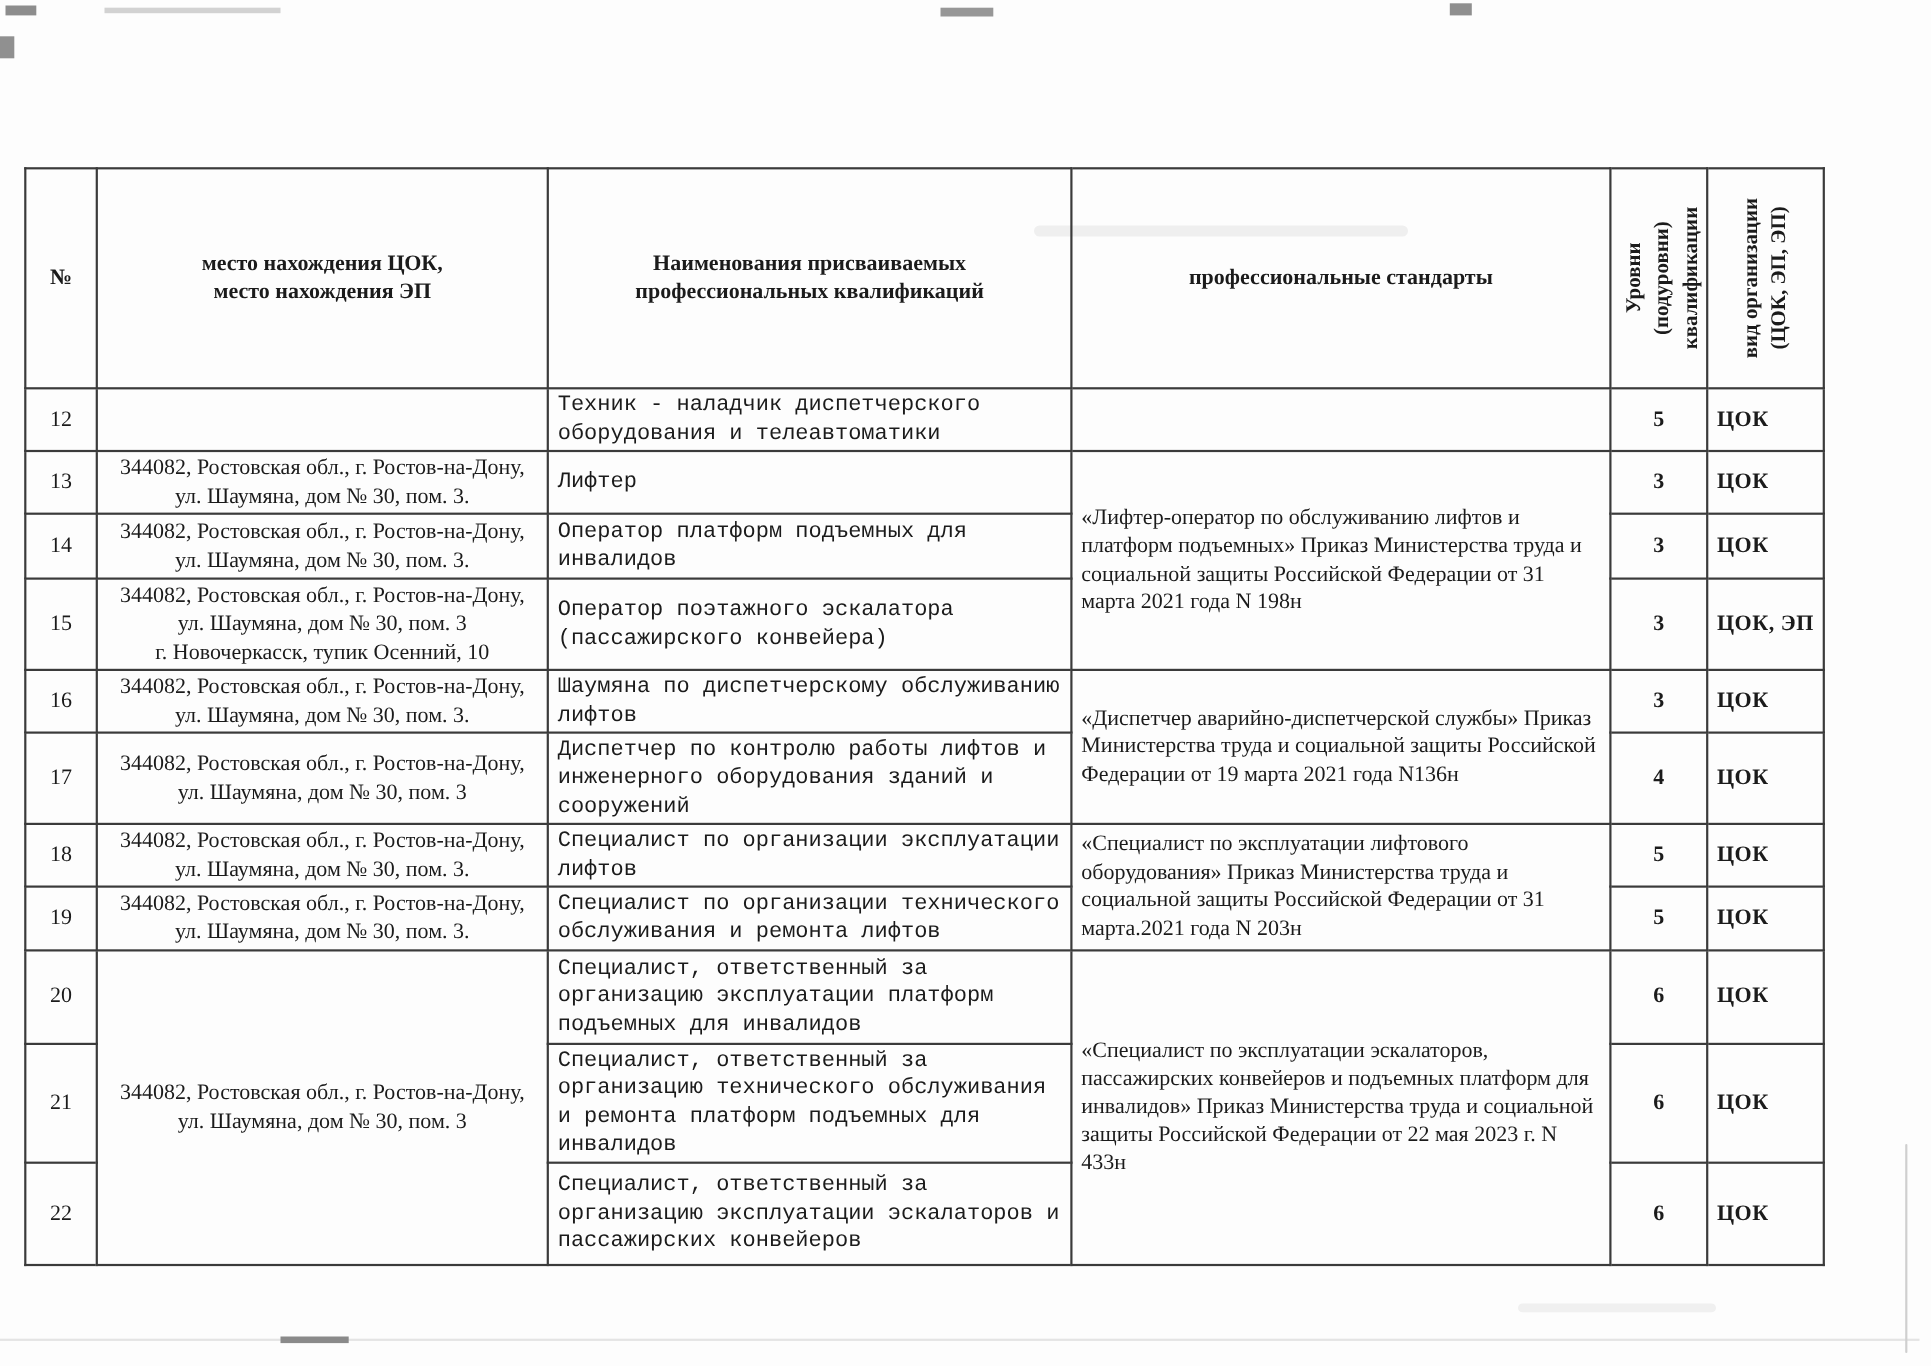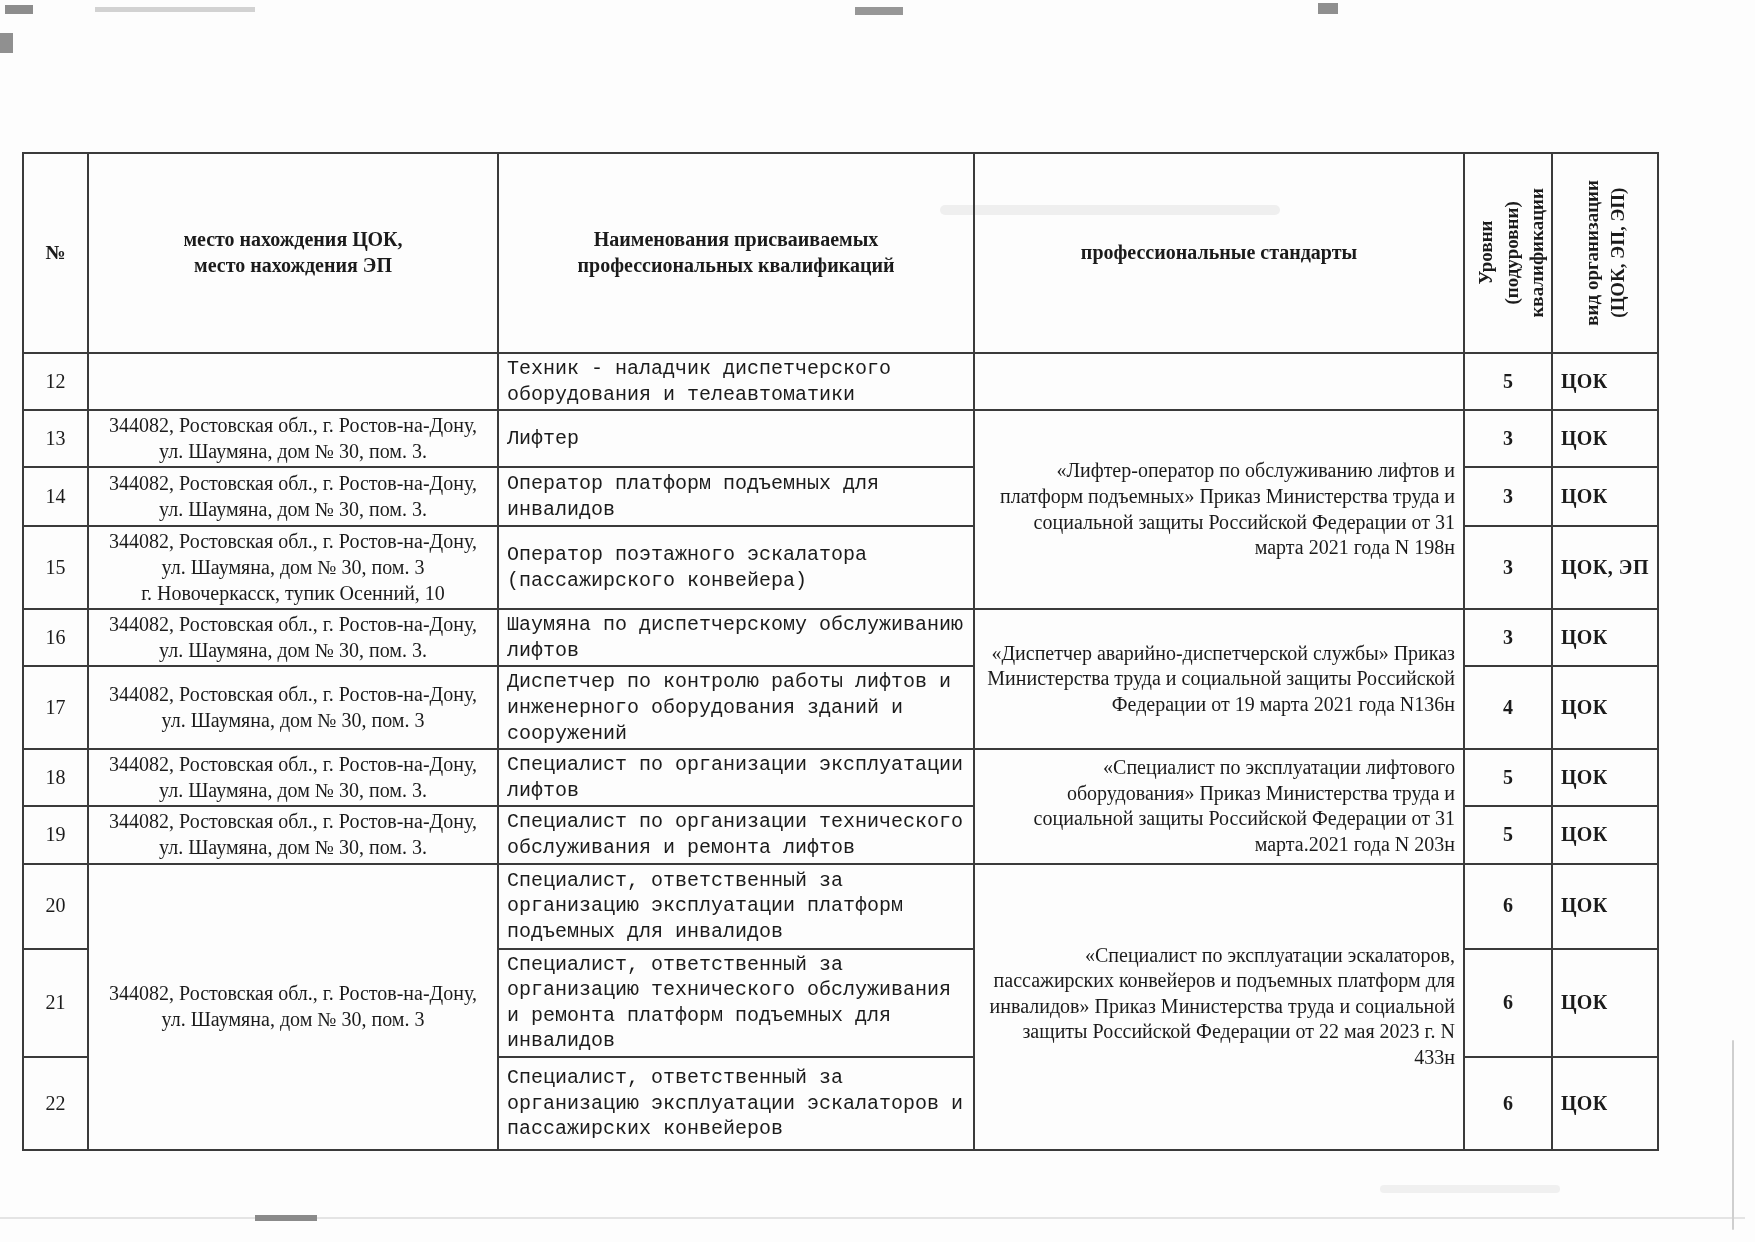--- a/index.html
+++ b/index.html
@@ -19,21 +19,21 @@
     border:2px solid #3b3b3b;
     padding:2px 8px;
     font-size:20px;line-height:1.28;
     vertical-align:middle;
     overflow:hidden;
   }
   th{font-weight:bold;}
   .cell-num{text-align:center;font-size:20px;font-weight:normal;vertical-align:middle;}
   .cell-addr{text-align:center;white-space:pre-line;padding-left:6px;padding-right:4px;}
   .cell-qual{font-family:Liberation Mono, monospace;}
-  .cell-std{text-align:right;}
+  .cell-std{text-align:left;}
   .cell-level{text-align:center;font-weight:bold;font-size:21px;}
   .cell-org{font-weight:bold;font-size:22px;letter-spacing:.5px;}
   .hdr{text-align:center;font-size:20px;white-space:pre-line;}
   .hdr-rot{padding:4px 2px;}
   .rot{
     display:block;margin:0 auto;
     writing-mode:vertical-rl;transform:rotate(180deg);
     white-space:pre-line;
     font-weight:bold;font-size:19px;line-height:1.35;
     text-align:center;

